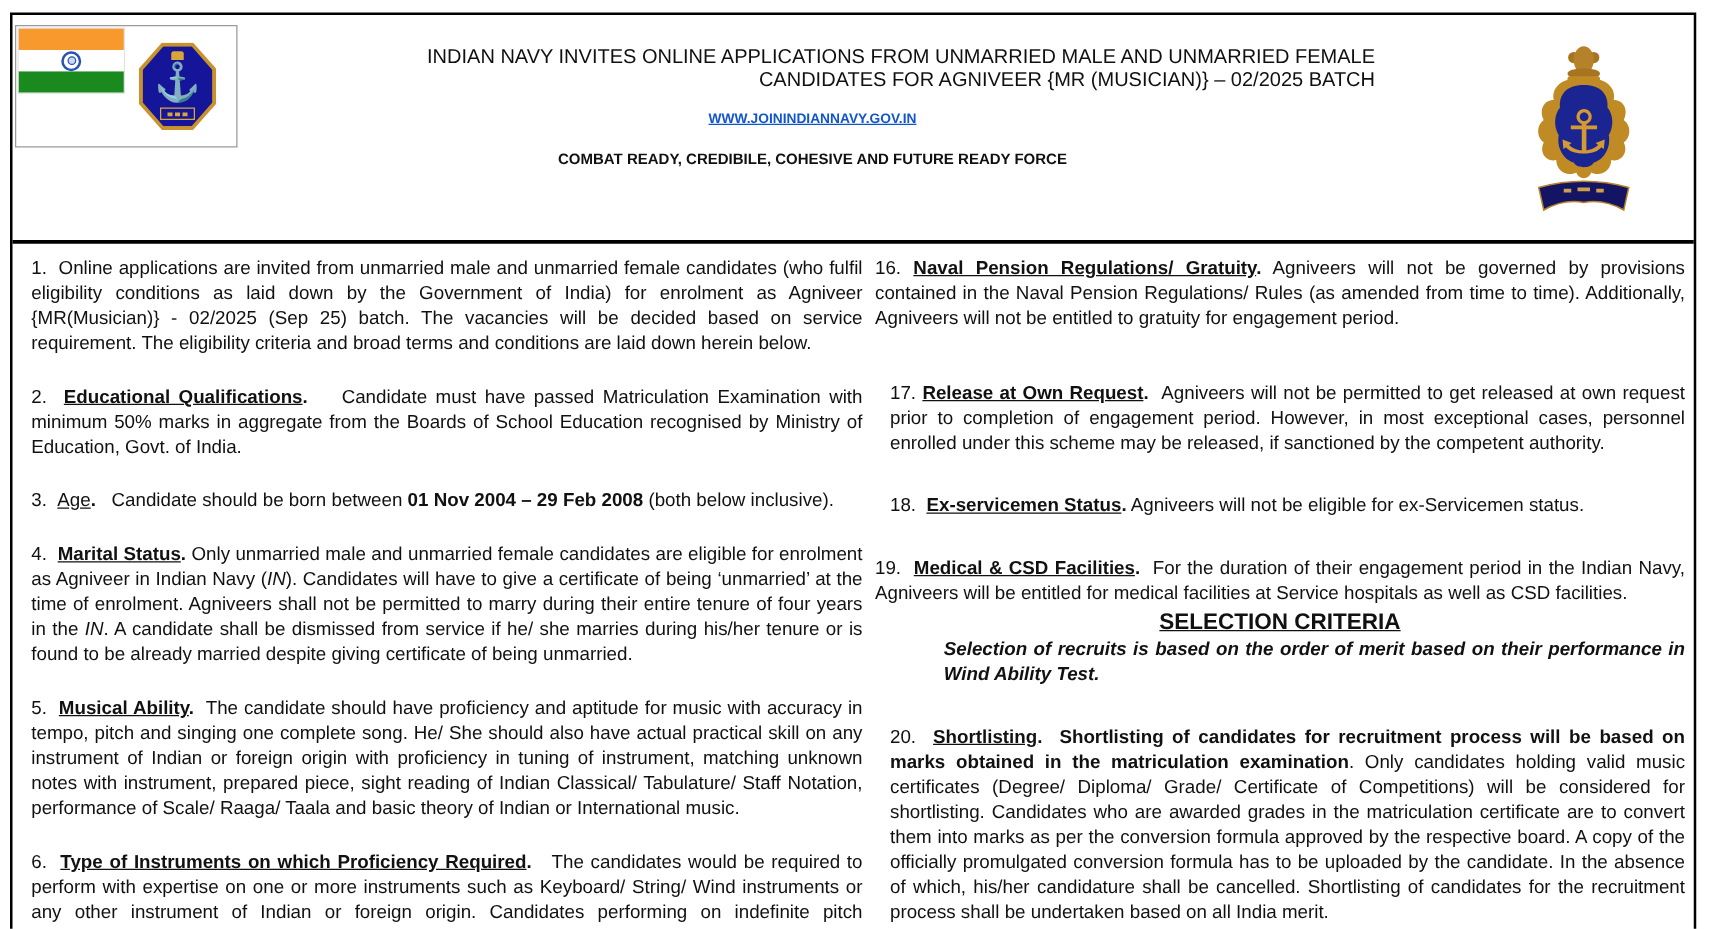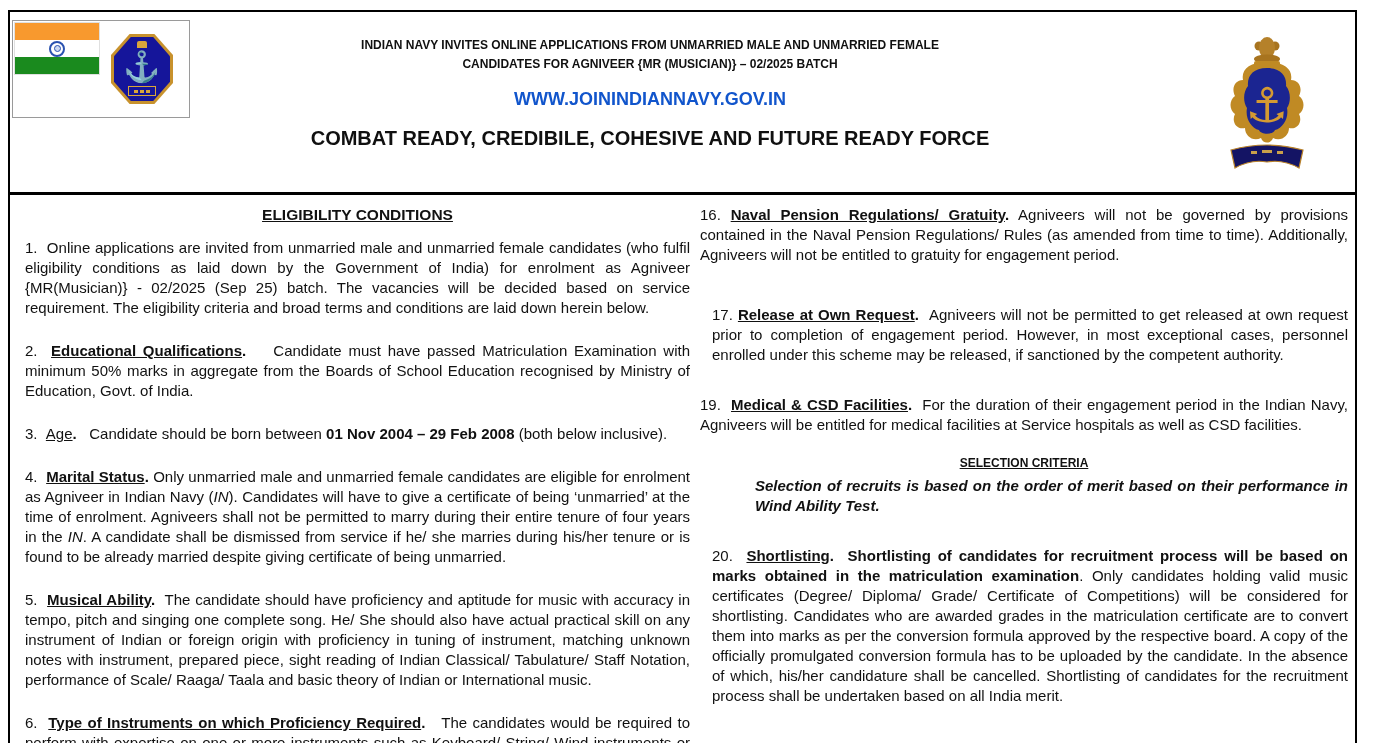--- a/index.html
+++ b/index.html
@@ -40,40 +40,40 @@
     position:relative;display:flex;align-items:center;justify-content:center;
   }
   .oct-anchor{color:#d9a53a;font-size:30px;line-height:1;margin-top:-4px;}
   .oct-crown{position:absolute;top:4px;left:50%;transform:translateX(-50%);
     width:10px;height:7px;background:#d9a53a;border-radius:2px 2px 0 0;}
   .oct-banner{position:absolute;bottom:5px;left:50%;transform:translateX(-50%);
     width:26px;height:8px;border:1px solid #d9a53a;background:#15159a;
     display:flex;align-items:center;justify-content:center;gap:2px;}
   .oct-banner i{display:block;width:4px;height:3px;background:#d9a53a;}
   .header-text{position:absolute;left:190px;width:900px;top:24px;text-align:center;}
-  .doc-title{font-size:12px;font-weight:bold;line-height:19px;color:#101010;}
-  .doc-link{display:inline-block;margin-top:15px;font-size:18px;font-weight:bold;
-    color:#1155CC;cursor:pointer;}
-  .doc-tagline{margin-top:17px;font-size:20px;font-weight:bold;color:#101010;}
+  .doc-title{font-size:16px;font-weight:normal;line-height:19px;color:#101010;text-align:right;}
+  .doc-link{display:inline-block;margin-top:15px;font-size:11px;font-weight:bold;
+    color:#1155CC;text-decoration:underline;cursor:pointer;}
+  .doc-tagline{margin-top:17px;font-size:12px;font-weight:bold;color:#101010;}
   .crest{position:absolute;right:42px;top:24px;width:92px;height:142px;}
   
   .content{position:relative;}
   .col{position:absolute;top:10px;font-size:15px;line-height:20px;text-align:justify;}
   .col-left{left:15px;width:665px;}
   .col-right{left:690px;width:648px;}
   .section-heading{
     font-size:15.5px;font-weight:bold;text-decoration:underline;
     text-align:center;margin:0 0 13px 0;
   }
   .para{margin:0 0 23px 0;}
   .col-right .para{margin-bottom:24px;}
   .para.mb-xl{margin-bottom:40px;}
   .para.mb-lg{margin-bottom:30px;margin-left:12px;}
   .selection-heading{
-    font-size:12px;font-weight:bold;text-decoration:underline;
+    font-size:18px;font-weight:bold;text-decoration:underline;
     text-align:center;margin:0 0 3px 0;
   }
   .selection-note{
     font-weight:bold;font-style:italic;margin:0 0 30px 55px;text-align:justify;
   }
 </style>
 </head>
 <body>
 
 <div class="page">
@@ -127,33 +127,33 @@
       <path d="M10 114 Q46 104 82 114 L78 132 Q62 123 46 126 Q30 123 14 132 Z" fill="#141464" stroke="#b8812a" stroke-width="1.2"></path>
       <rect x="30" y="115" width="6" height="3" fill="#caa04a"></rect>
       <rect x="41" y="114" width="10" height="3" fill="#caa04a"></rect>
       <rect x="56" y="115" width="6" height="3" fill="#caa04a"></rect>
     </svg>
   </div>
 
   <div class="content">
 
     <div class="col col-left">
-      <div class="section-heading">ELIGIBILITY CONDITIONS</div>
       <p class="para"><span>1.&nbsp;&nbsp;Online applications are invited from unmarried male and unmarried female candidates (who fulfil eligibility conditions as laid down by the Government of India) for enrolment as Agniveer {MR(Musician)} - 02/2025 (Sep 25) batch. The vacancies will be decided based on service requirement. The eligibility criteria and broad terms and conditions are laid down herein below.</span></p>
       <p class="para"><span>2.&nbsp;&nbsp;</span><span style="font-weight: bold; text-decoration: underline;">Educational Qualifications</span><span style="font-weight: bold;">.</span><span>&nbsp;&nbsp;&nbsp; Candidate must have passed Matriculation Examination with minimum 50% marks in aggregate from the Boards of School Education recognised by Ministry of Education, Govt. of India.</span></p>
       <p class="para"><span>3.&nbsp;&nbsp;</span><span style="font-weight: normal; text-decoration: underline;">Age</span><span style="font-weight: bold;">.</span><span>&nbsp;&nbsp; Candidate should be born between </span><span style="font-weight: bold;">01 Nov 2004 – 29 Feb 2008</span><span> (both below inclusive).</span></p>
       <p class="para"><span>4.&nbsp;&nbsp;</span><span style="font-weight: bold; text-decoration: underline;">Marital Status</span><span style="font-weight: bold;">.</span><span> Only unmarried male and unmarried female candidates are eligible for enrolment as Agniveer in Indian Navy (</span><span style="font-style: italic;">IN</span><span>). Candidates will have to give a certificate of being ‘unmarried’ at the time of enrolment. Agniveers shall not be permitted to marry during their entire tenure of four years in the </span><span style="font-style: italic;">IN</span><span>. A candidate shall be dismissed from service if he/ she marries during his/her tenure or is found to be already married despite giving certificate of being unmarried.</span></p>
       <p class="para"><span>5.&nbsp;&nbsp;</span><span style="font-weight: bold; text-decoration: underline;">Musical Ability</span><span style="font-weight: bold;">.</span><span>&nbsp; The candidate should have proficiency and aptitude for music with accuracy in tempo, pitch and singing one complete song. He/ She should also have actual practical skill on any instrument of Indian or foreign origin with proficiency in tuning of instrument, matching unknown notes with instrument, prepared piece, sight reading of Indian Classical/ Tabulature/ Staff Notation, performance of Scale/ Raaga/ Taala and basic theory of Indian or International music.</span></p>
       <p class="para"><span>6.&nbsp;&nbsp;</span><span style="font-weight: bold; text-decoration: underline;">Type of Instruments on which Proficiency Required</span><span style="font-weight: bold;">.</span><span>&nbsp;&nbsp; The candidates would be required to perform with expertise on one or more instruments such as Keyboard/ String/ Wind instruments or any other instrument of Indian or foreign origin. Candidates performing on indefinite pitch instruments such as Jazz Drum set, Bass Drum, Snare Drums, Side Drums, Cymbals, Non Chromatic instruments such as bugle &amp; monotone instruments used to produce only one note or drone </span></p>
     </div>
 
     <div class="col col-right">
       <p class="para mb-xl"><span>16.&nbsp;</span><span style="font-weight: bold; text-decoration: underline;">Naval Pension Regulations/ Gratuity</span><span style="font-weight: bold;">.</span><span> Agniveers will not be governed by provisions contained in the Naval Pension Regulations/ Rules (as amended from time to time). Additionally, Agniveers will not be entitled to gratuity for engagement period.</span></p>
       <p class="para mb-lg"><span>17.&nbsp;</span><span style="font-weight: bold; text-decoration: underline;">Release at Own Request</span><span style="font-weight: bold;">.</span><span>&nbsp;&nbsp;Agniveers will not be permitted to get released at own request prior to completion of engagement period. However, in most exceptional cases, personnel enrolled under this scheme may be released, if sanctioned by the competent authority.</span></p>
-      <p class="para" style="margin-bottom:18px;"><span>19.&nbsp;&nbsp;</span><span style="font-weight: bold; text-decoration: underline;">Medical &amp; CSD Facilities</span><span style="font-weight: bold;">.</span><span>&nbsp; For the duration of their engagement period in the Indian Navy, Agniveers will be entitled for medical facilities at Service hospitals as well as CSD facilities.</span></p>
+      <p class="para mb-lg"><span>18.&nbsp;&nbsp;</span><span style="font-weight: bold; text-decoration: underline;">Ex-servicemen Status</span><span style="font-weight: bold;">.</span><span> Agniveers will not be eligible for ex-Servicemen status.</span></p>
+      <p class="para" style="margin-bottom:2px;"><span>19.&nbsp;&nbsp;</span><span style="font-weight: bold; text-decoration: underline;">Medical &amp; CSD Facilities</span><span style="font-weight: bold;">.</span><span>&nbsp; For the duration of their engagement period in the Indian Navy, Agniveers will be entitled for medical facilities at Service hospitals as well as CSD facilities.</span></p>
       <div class="selection-heading">SELECTION CRITERIA</div>
       <div class="selection-note">Selection of recruits is based on the order of merit based on their performance in Wind Ability Test.</div>
       <p class="para mb-lg"><span>20.&nbsp;&nbsp;</span><span style="font-weight: bold; text-decoration: underline;">Shortlisting</span><span style="font-weight: bold;">.</span><span style="font-weight: bold;">&nbsp; </span><span style="font-weight: bold;">Shortlisting of candidates for recruitment process will be based on marks obtained in the matriculation examination</span><span>. Only candidates holding valid music certificates (Degree/ Diploma/ Grade/ Certificate of Competitions) will be considered for shortlisting. Candidates who are awarded grades in the matriculation certificate are to convert them into marks as per the conversion formula approved by the respective board. A copy of the officially promulgated conversion formula has to be uploaded by the candidate. In the absence of which, his/her candidature shall be cancelled. Shortlisting of candidates for the recruitment process shall be undertaken based on all India merit.</span></p>
 
     </div>
 
   </div>
 </div>
 
 </body></html>

